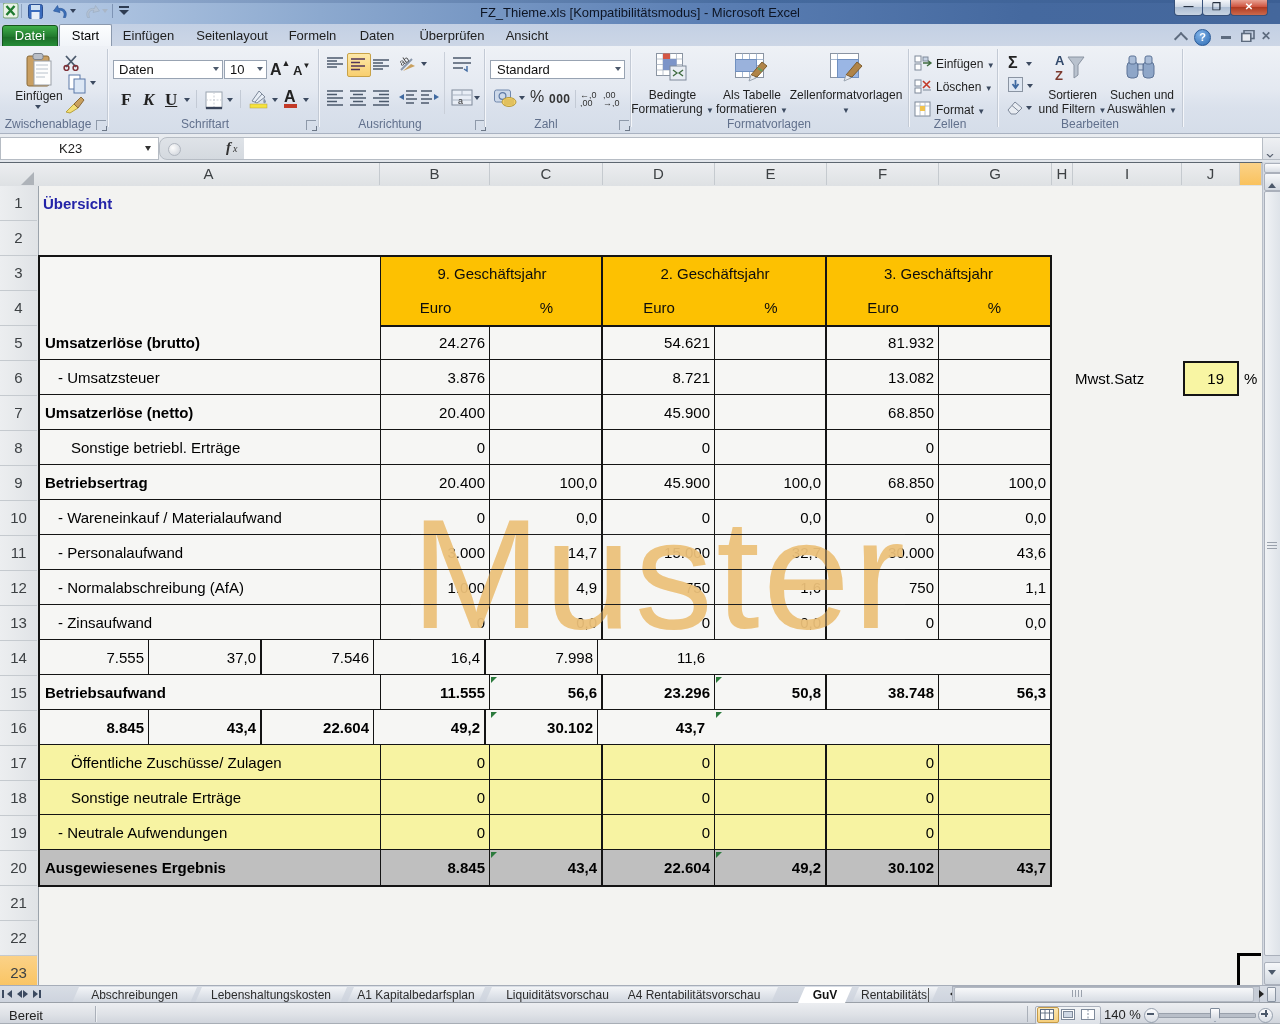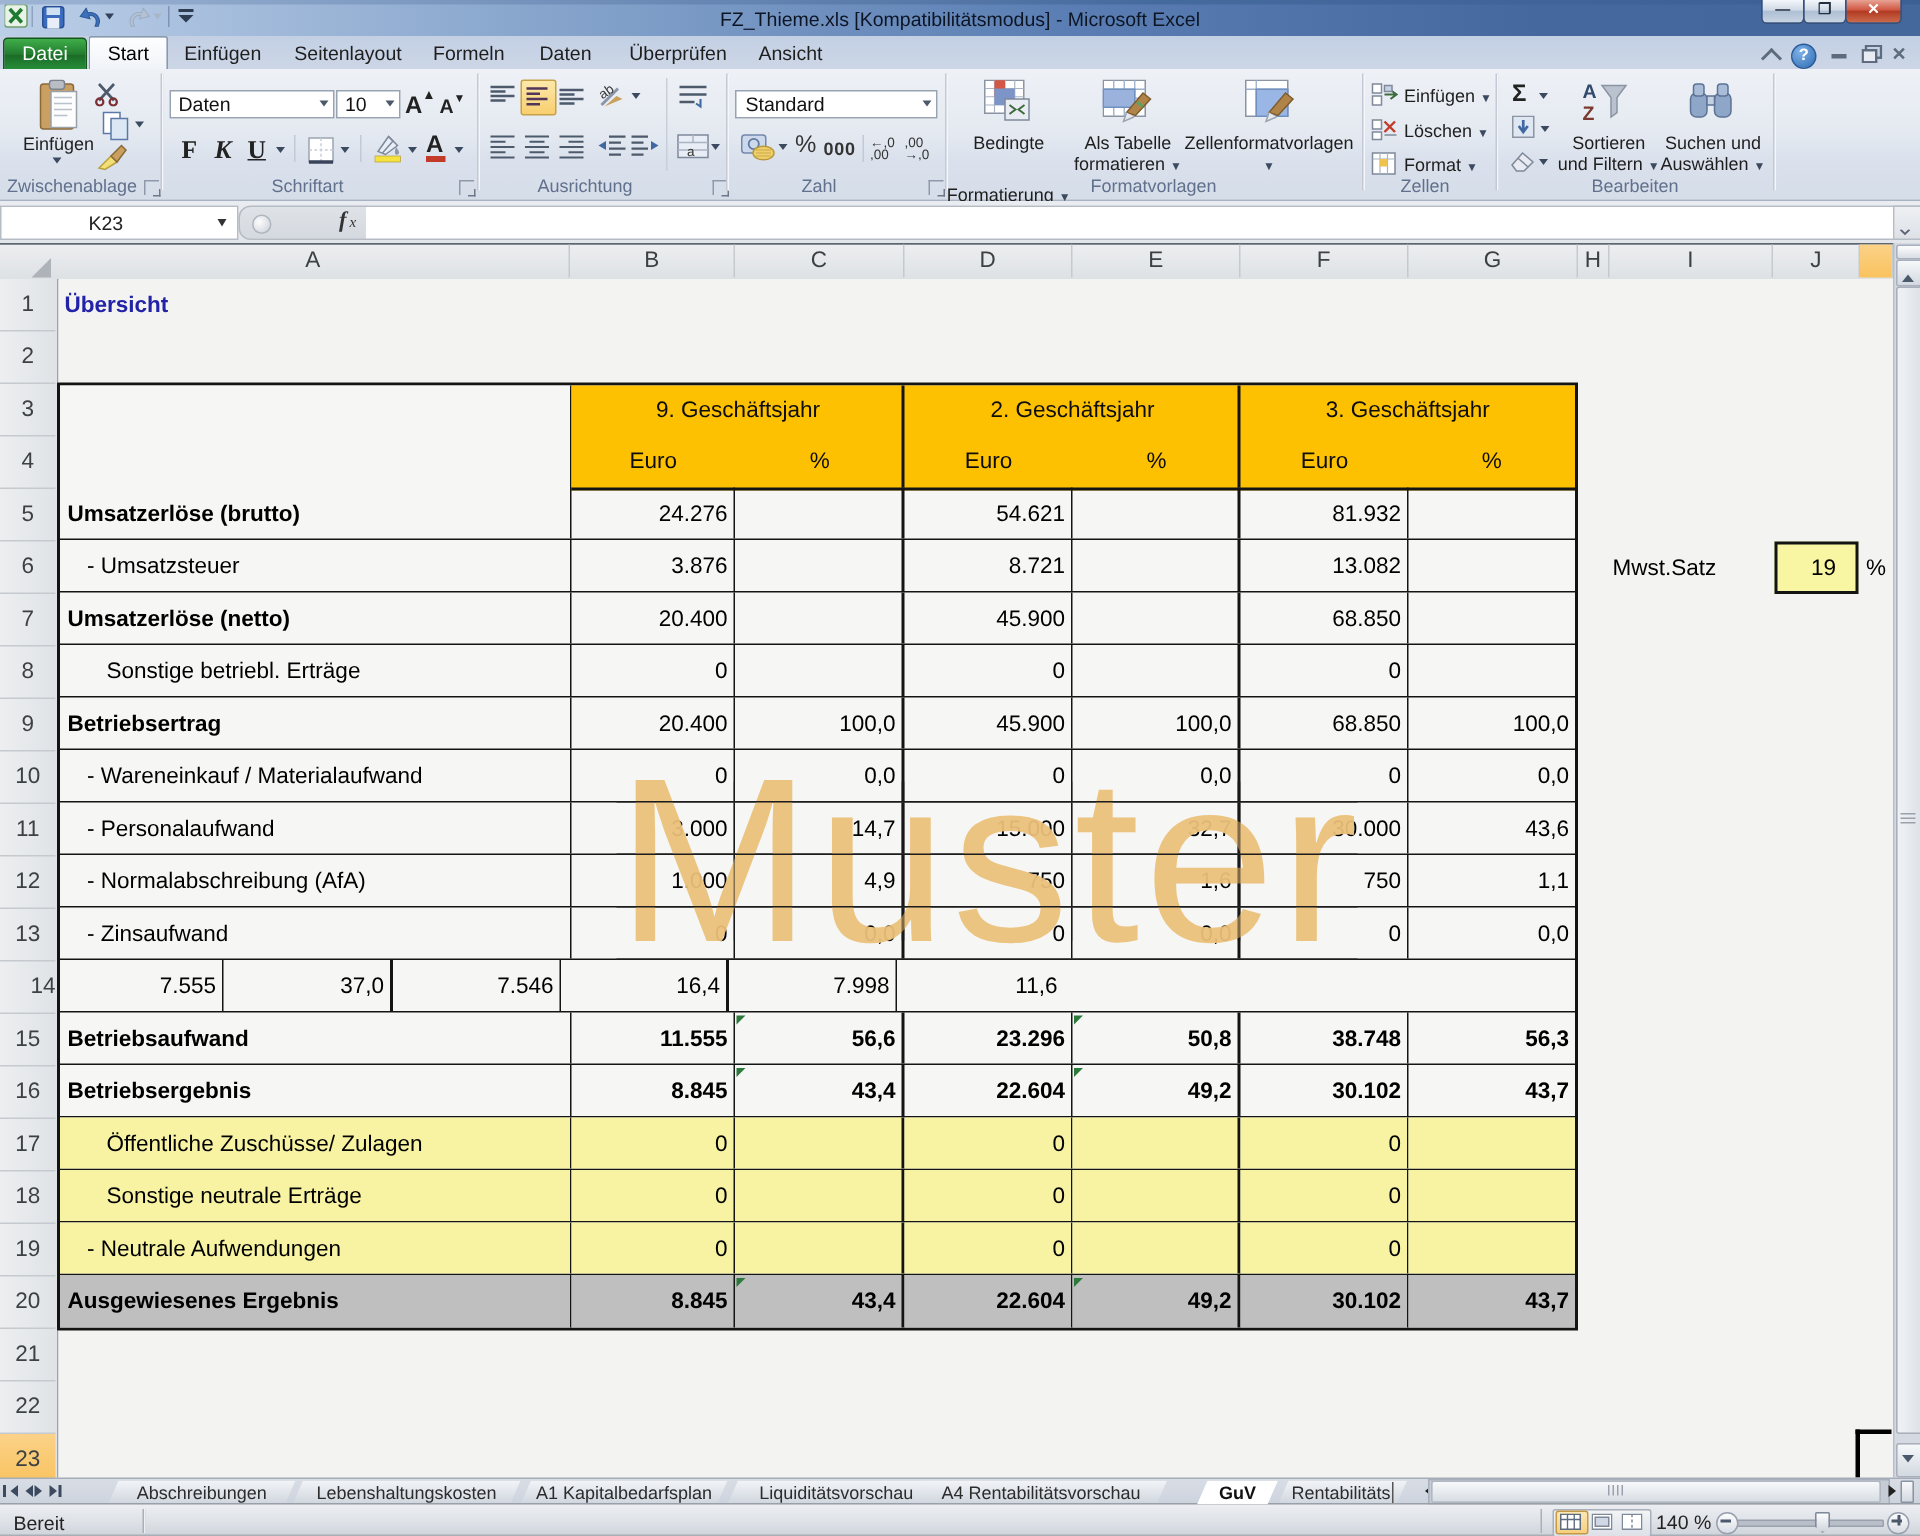--- a/index.html
+++ b/index.html
@@ -311,21 +311,21 @@
 
 <svg class="abs" style="left:656px;top:7px" width="32" height="29">
 <rect x="0.5" y="0.5" width="26" height="22" fill="#fff" stroke="#8a94a2"></rect>
 <path d="M0.5 6 h26 M0.5 11.5 h26 M0.5 17 h26 M7 0.5 v22 M14 0.5 v22 M20.5 0.5 v22" stroke="#aab4c2" stroke-width="0.8"></path>
 <rect x="7" y="0.5" width="7" height="11" fill="#d45745"></rect>
 <rect x="7" y="6" width="13.5" height="11" fill="#7c94c8"></rect>
 <rect x="14" y="13" width="16" height="14" fill="#e9edf3" stroke="#7e899a"></rect>
 <path d="M17 17 l4 3 -4 3 M27 17 l-4 3 4 3" stroke="#3e6b3e" stroke-width="1.3" fill="none"></path>
 </svg>
 <div class="btxt" style="left:630px;top:42px;width:85px;">Bedingte</div>
-<div class="btxt" style="left:630px;top:56px;width:85px;margin-top:21px;">Formatierung <span style="font-size:8px;color:#3c4a60;">▼</span></div>
+<div class="btxt" style="left:630px;top:56px;width:85px;">Formatierung <span style="font-size:8px;color:#3c4a60;">▼</span></div>
 <svg class="abs" style="left:735px;top:7px" width="34" height="29">
 <rect x="0.5" y="0.5" width="28" height="24" fill="#fff" stroke="#8a94a2"></rect>
 <path d="M0.5 6.5 h28 M0.5 12.5 h28 M0.5 18.5 h28 M7.5 0.5 v24 M14.5 0.5 v24 M21.5 0.5 v24" stroke="#9cb0cc" stroke-width="0.9"></path>
 <rect x="0.5" y="6.5" width="21" height="12" fill="#9ab2dc" stroke="#7090c0"></rect>
 <path d="M16 22 L27 9 L32 13 L22 24 Z" fill="#b08448" stroke="#7e5c2c"></path>
 <path d="M16 22 l-2 6 7 -3" fill="#e5e9ef" stroke="#9aa4b0"></path>
 <path d="M23 15 l4 3" stroke="#60a060" stroke-width="2"></path>
 </svg>
 <div class="btxt" style="left:712px;top:42px;width:80px;">Als Tabelle</div>
 <div class="btxt" style="left:712px;top:56px;width:80px;">formatieren <span style="font-size:8px;color:#3c4a60;">▼</span></div>
@@ -435,21 +435,21 @@
 <div class="rh" style="top:105px;height:34px;line-height:34px;">4</div>
 <div class="rh" style="top:140px;height:34px;line-height:34px;">5</div>
 <div class="rh" style="top:175px;height:34px;line-height:34px;">6</div>
 <div class="rh" style="top:210px;height:34px;line-height:34px;">7</div>
 <div class="rh" style="top:245px;height:34px;line-height:34px;">8</div>
 <div class="rh" style="top:280px;height:34px;line-height:34px;">9</div>
 <div class="rh" style="top:315px;height:34px;line-height:34px;">10</div>
 <div class="rh" style="top:350px;height:34px;line-height:34px;">11</div>
 <div class="rh" style="top:385px;height:34px;line-height:34px;">12</div>
 <div class="rh" style="top:420px;height:34px;line-height:34px;">13</div>
-<div class="rh" style="top:455px;height:34px;line-height:34px;text-align:right;">14</div>
+<div class="rh" style="top:455px;height:34px;line-height:34px;">14</div>
 <div class="rh" style="top:490px;height:34px;line-height:34px;">15</div>
 <div class="rh" style="top:525px;height:34px;line-height:34px;">16</div>
 <div class="rh" style="top:560px;height:34px;line-height:34px;">17</div>
 <div class="rh" style="top:595px;height:34px;line-height:34px;">18</div>
 <div class="rh" style="top:630px;height:34px;line-height:34px;">19</div>
 <div class="rh" style="top:665px;height:34px;line-height:34px;">20</div>
 <div class="rh" style="top:700px;height:34px;line-height:34px;">21</div>
 <div class="rh" style="top:735px;height:34px;line-height:34px;">22</div>
 <div class="rh selhead" style="top:770px;height:34px;line-height:34px;">23</div>
   </div>
@@ -565,21 +565,20 @@
 <div class="trow" id="r15">
         <div class="c ca b">Betriebsaufwand</div>
         <div class="c cb num b">11.555</div>
         <div class="c cc num b">56,6</div>
         <div class="c cd num b">23.296</div>
         <div class="c ce num b">50,8</div>
         <div class="c cf num b">38.748</div>
         <div class="c cg num b">56,3</div>
       </div>
 <div class="trow" id="r16">
-        <div class="c ca b">Betriebsergebnis</div>
         <div class="c cb num b">8.845</div>
         <div class="c cc num b">43,4</div>
         <div class="c cd num b">22.604</div>
         <div class="c ce num b">49,2</div>
         <div class="c cf num b">30.102</div>
         <div class="c cg num b">43,7</div>
       </div>
 <div class="trow yellow" id="r17">
         <div class="c ca i2">Öffentliche Zuschüsse/ Zulagen</div>
         <div class="c cb num">0</div>

